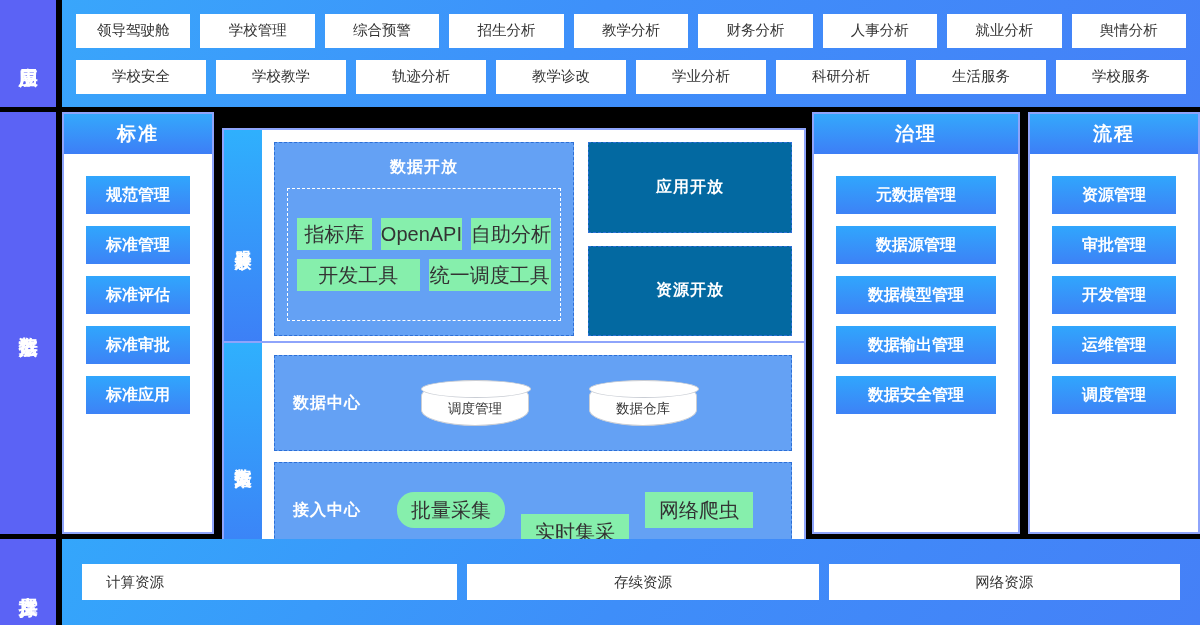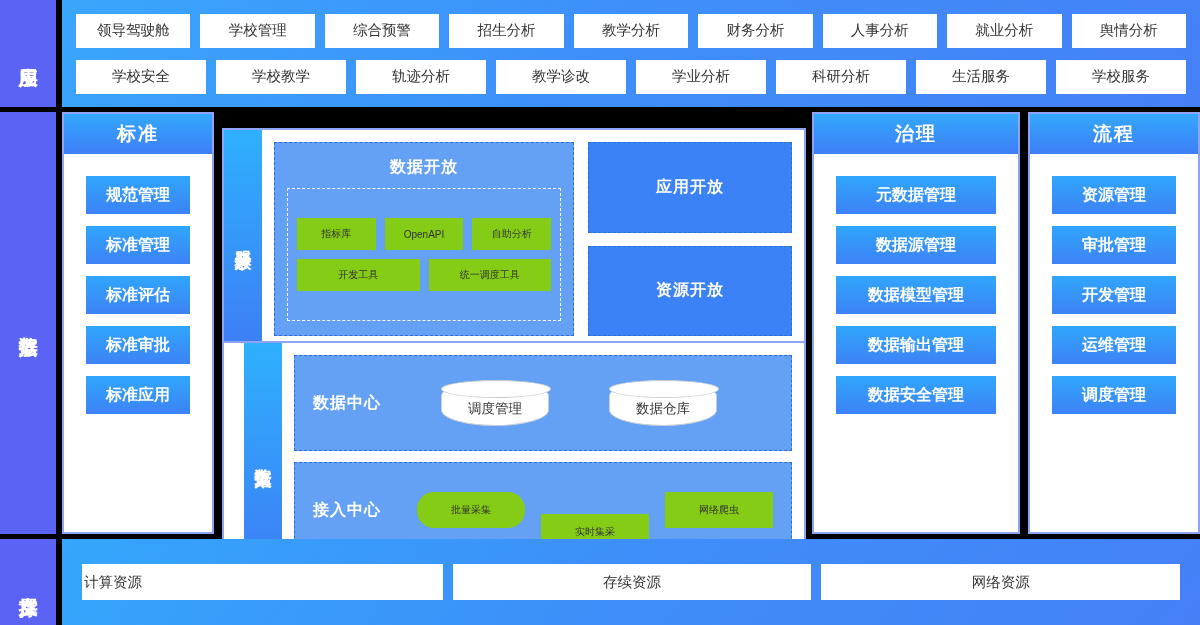--- a/index.html
+++ b/index.html
@@ -126,21 +126,21 @@
     display: flex;
     align-items: center;
     justify-content: center;
     writing-mode: vertical-rl;
     text-orientation: upright;
     line-height: 1.12;
   }
   .mid-body { flex: 1 1 auto; position: relative; padding: 12px; }
 
   #blk-service { left: 222px; top: 128px; width: 584px; height: 222px; }
-  #blk-gather  { left: 222px; top: 341px; width: 584px; height: 231px; padding-left: 20px; }
+  #blk-gather  { left: 222px; top: 341px; width: 584px; height: 231px; }
 
   
   .svc-grid {
     display: flex;
     gap: 14px;
     height: 100%;
   }
   .svc-left {
     flex: 0 0 300px;
     background: #64a1f4;
@@ -161,39 +161,39 @@
     flex: 1 1 auto;
     border: 1px dashed #ffffff;
     padding: 9px;
     display: flex;
     flex-direction: column;
     gap: 9px;
     justify-content: center;
   }
   .svc-inner-row { display: flex; gap: 9px; }
   .wchip {
-    background: #84cc16;
+    background: #86efac;
     color: #333333;
-    font-size: 10px;
+    font-size: 20px;
     height: 32px;
     display: flex;
     align-items: center;
     justify-content: center;
     flex: 1 1 0;
     white-space: nowrap;
   }
   .svc-right {
     flex: 1 1 auto;
     display: flex;
     flex-direction: column;
     gap: 13px;
   }
   .svc-open-tile {
     flex: 1 1 0;
-    background: #3b82f6;
+    background: #0369a1;
     border: 1px dashed #2d6fd6;
     color: #ffffff;
     font-size: 16px;
     font-weight: 700;
     letter-spacing: 1px;
     display: flex;
     align-items: center;
     justify-content: center;
     font-family: Liberation Mono, monospace;
   }
@@ -273,21 +273,21 @@
   .supp-chip {
     flex: 1 1 0;
     background: #ffffff;
     height: 36px;
     display: flex;
     align-items: center;
     font-size: 14.5px;
     color: #333333;
     white-space: nowrap;
   }
-  .supp-chip.left-al { justify-content: flex-start; padding-left: 2px; }
+  .supp-chip.left-al { justify-content: flex-start; padding-left: 24px; }
   .supp-chip.center-al { justify-content: center; }
 </style>
 </head>
 <body>
 
 <div id="root">
 
   <div class="abs rail" id="app-rail">应用层</div>
 
   <div class="abs" id="app-layer">

